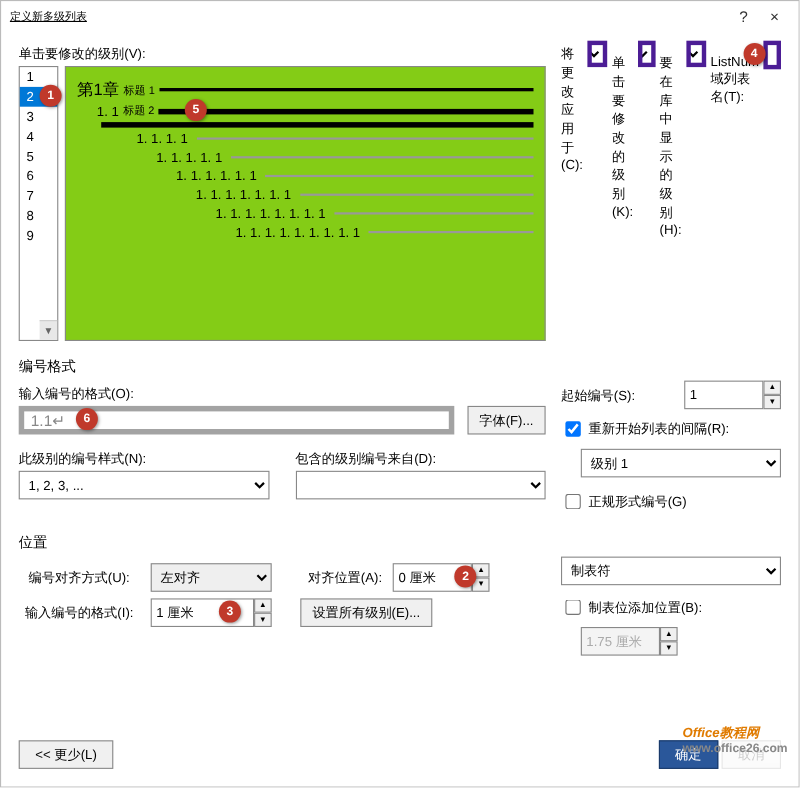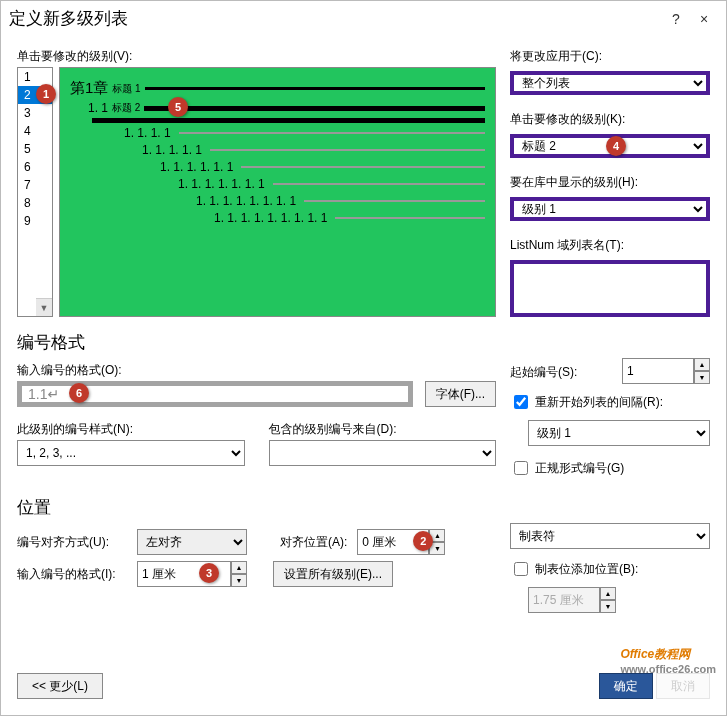--- a/index.html
+++ b/index.html
@@ -1,61 +1,61 @@
 <!DOCTYPE html>
 <html><head>
   <meta charset="utf-8">
   <style>
     * { box-sizing: border-box; font-family: "Microsoft YaHei", "Segoe UI", sans-serif; font-size: 12px; }
     body { margin: 0; background: #f0f0f0; width: 727px; height: 716px; overflow: hidden; }
     .dialog { background: #fff; border: 1px solid #bbb; width: 727px; height: 716px; display: flex; flex-direction: column; }
     .titlebar { display: flex; align-items: center; padding: 6px 8px; }
-    .titlebar-title { flex: 1; font-size: 17px; }
+    .titlebar-title { flex: 1; font-size: 10px; text-decoration: underline; }
     .titlebar-btn { width: 28px; text-align: center; font-size: 14px; color: #333; cursor: pointer; }
     .body { padding: 8px 16px; flex: 1; display: flex; flex-direction: column; }
     .top-section { display: flex; gap: 14px; }
     .left-col { flex: 1; }
-    .right-col { width: 200px; display: flex; flex-direction: column; gap: 4px; }
+    .right-col { width: 200px; display: flex; flex-direction: row; gap: 4px; }
     .label { margin: 4px 0 2px; }
     .level-row { display: flex; gap: 6px; height: 250px; }
     .level-list { width: 36px; border: 1px solid #888; background: #fff; position: relative; display: flex; flex-direction: column; }
     .level-item { padding: 2px 6px; cursor: pointer; }
     .level-item.selected { background: #0078d7; color: #fff; }
     .level-scroll { position: absolute; right: 0; bottom: 0; width: 16px; height: 18px; background: #e8e8e8; border-top: 1px solid #ccc; display: flex; align-items: center; justify-content: center; font-size: 9px; color: #666; }
-    .preview { flex: 1; border: 1px solid #888; background: #22c55e; padding: 8px 10px; overflow: hidden; }
+    .preview { flex: 1; border: 1px solid #888; background: #84cc16; padding: 8px 10px; overflow: hidden; }
     .pv-line { display: flex; align-items: center; margin: 3px 0; font-size: 11px; white-space: nowrap; }
     .pv-num { margin-right: 4px; }
     .pv-fill { flex: 1; height: 2px; background: #999; margin-left: 4px; }
     .pv-fill.black { background: #000; height: 3px; }
     .pv-fill.bold { background: #000; height: 5px; }
     .right-col select, .right-col input { width: 100%; height: 24px; border: 4px solid #4c1d95; background: #fff; padding: 0 4px; }
-    .section-label { font-weight: normal; font-size: 17px; margin-top: 14px; margin-bottom: 4px; }
+    .section-label { font-weight: normal; font-size: 13px; margin-top: 14px; margin-bottom: 4px; }
     .input-with-btn { display: flex; gap: 12px; align-items: center; }
     .input-text { flex: 1; height: 26px; border: 5px solid #a3a3a3; padding: 0 6px; background: #fff; color: #888; }
     .btn { height: 26px; padding: 0 10px; border: 1px solid #888; background: #f0f0f0; cursor: pointer; }
     .below-format { display: flex; gap: 24px; margin-top: 10px; }
     .half { flex: 1; }
     .select { width: 100%; height: 26px; border: 1px solid #888; background: #fff; padding: 0 4px; }
     .pos-row { display: flex; align-items: center; gap: 10px; margin: 6px 0; }
-    .pos-label { width: 110px; }
+    .pos-label { width: 110px; text-align: center; }
     .pos-select { width: 110px; height: 26px; border: 1px solid #888; padding: 0 4px; }
     .spinner { display: flex; }
     .spinner input { width: 72px; height: 26px; border: 1px solid #888; padding: 0 4px; }
     .spinner-btns { display: flex; flex-direction: column; }
     .spin { width: 16px; height: 13px; border: 1px solid #888; background: #f0f0f0; font-size: 7px; display: flex; align-items: center; justify-content: center; cursor: pointer; }
     .right-format-col { width: 200px; display: flex; flex-direction: column; gap: 4px; }
     .checkbox-row { display: flex; align-items: center; gap: 4px; margin: 4px 0; }
     .checkbox-row input[type=checkbox] { width: 14px; height: 14px; }
     .footer { display: flex; justify-content: space-between; align-items: flex-end; padding: 0 16px 16px; }
     .footer .btn-primary { background: #2a579a; color: #fff; border: 1px solid #1a3a6a; padding: 4px 30px; }
     .footer .btn { padding: 4px 14px; }
     .callout { position: absolute; width: 20px; height: 20px; border-radius: 50%; background: #c0392b; color: #fff; display: flex; align-items: center; justify-content: center; font-weight: bold; font-size: 11px; box-shadow: 1px 1px 3px rgba(0,0,0,0.4); z-index: 10; }
     .rel { position: relative; }
     .disabled-input { background: #f4f4f4; color: #aaa; }
-    .watermark { position: absolute; right: 10px; bottom: 40px; color: #e07b00; font-weight: bold; font-style: italic; font-size: 16px; pointer-events: none; }
+    .watermark { position: absolute; right: 10px; bottom: 28px; color: #e07b00; font-weight: bold; font-style: italic; font-size: 16px; pointer-events: none; }
     .watermark .url { color: #888; font-size: 11px; display: block; font-style: normal; }
     .highlight { background: #99c2e8; }
   </style>
 </head>
 <body>
 
 <div class="dialog">
   <div class="titlebar">
     <div class="titlebar-title">定义新多级列表</div>
     <div class="titlebar-btn">?</div>

